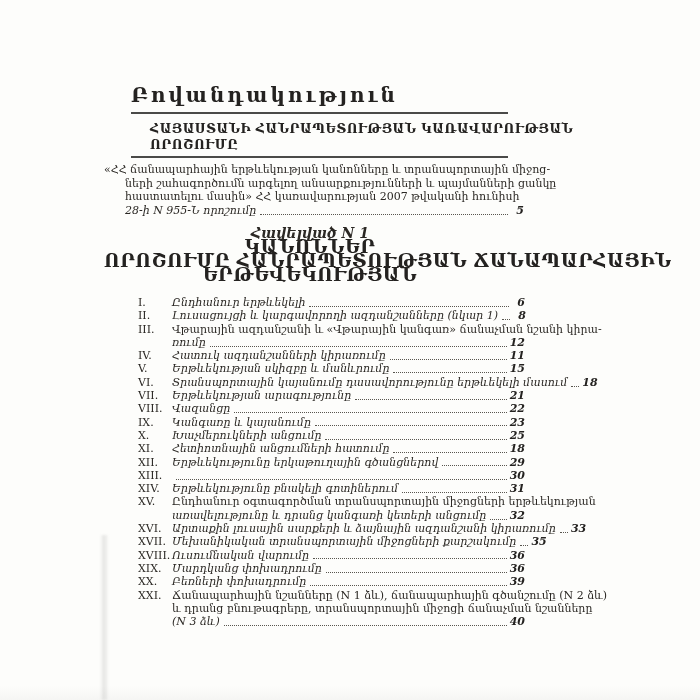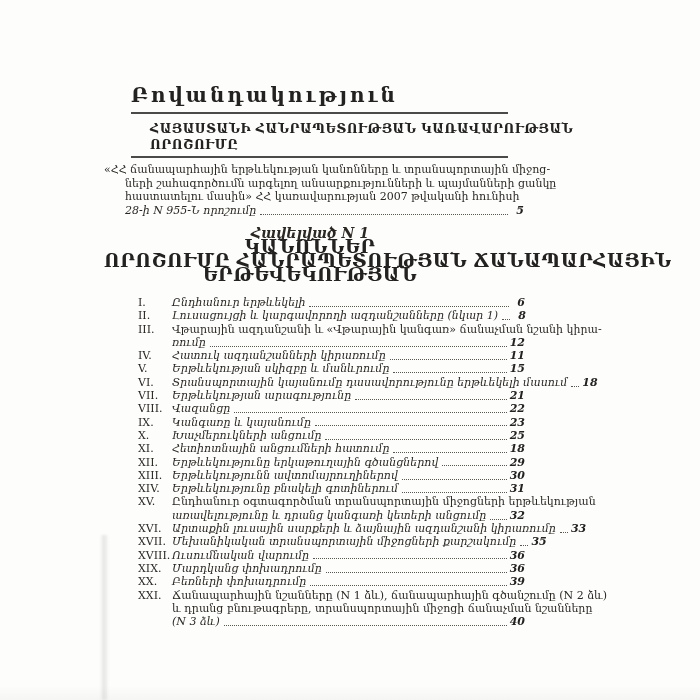--- a/index.html
+++ b/index.html
@@ -223,21 +223,20 @@
           <span class="txt">Երթևեկությունը երկաթուղային գծանցներով</span>
           <span class="dots"></span>
           <span class="pg">29</span>
         </div>
       </div>
     </div>
     <div class="toc-item">
       <span class="num">XIII.</span>
       <div class="tbody">
         <div class="leader-line">
-          <span class="txt">Երթևեկությունն ավտոմայրուղիներով</span>
           <span class="dots"></span>
           <span class="pg">30</span>
         </div>
       </div>
     </div>
     <div class="toc-item">
       <span class="num">XIV.</span>
       <div class="tbody">
         <div class="leader-line">
           <span class="txt">Երթևեկությունը բնակելի գոտիներում</span>

